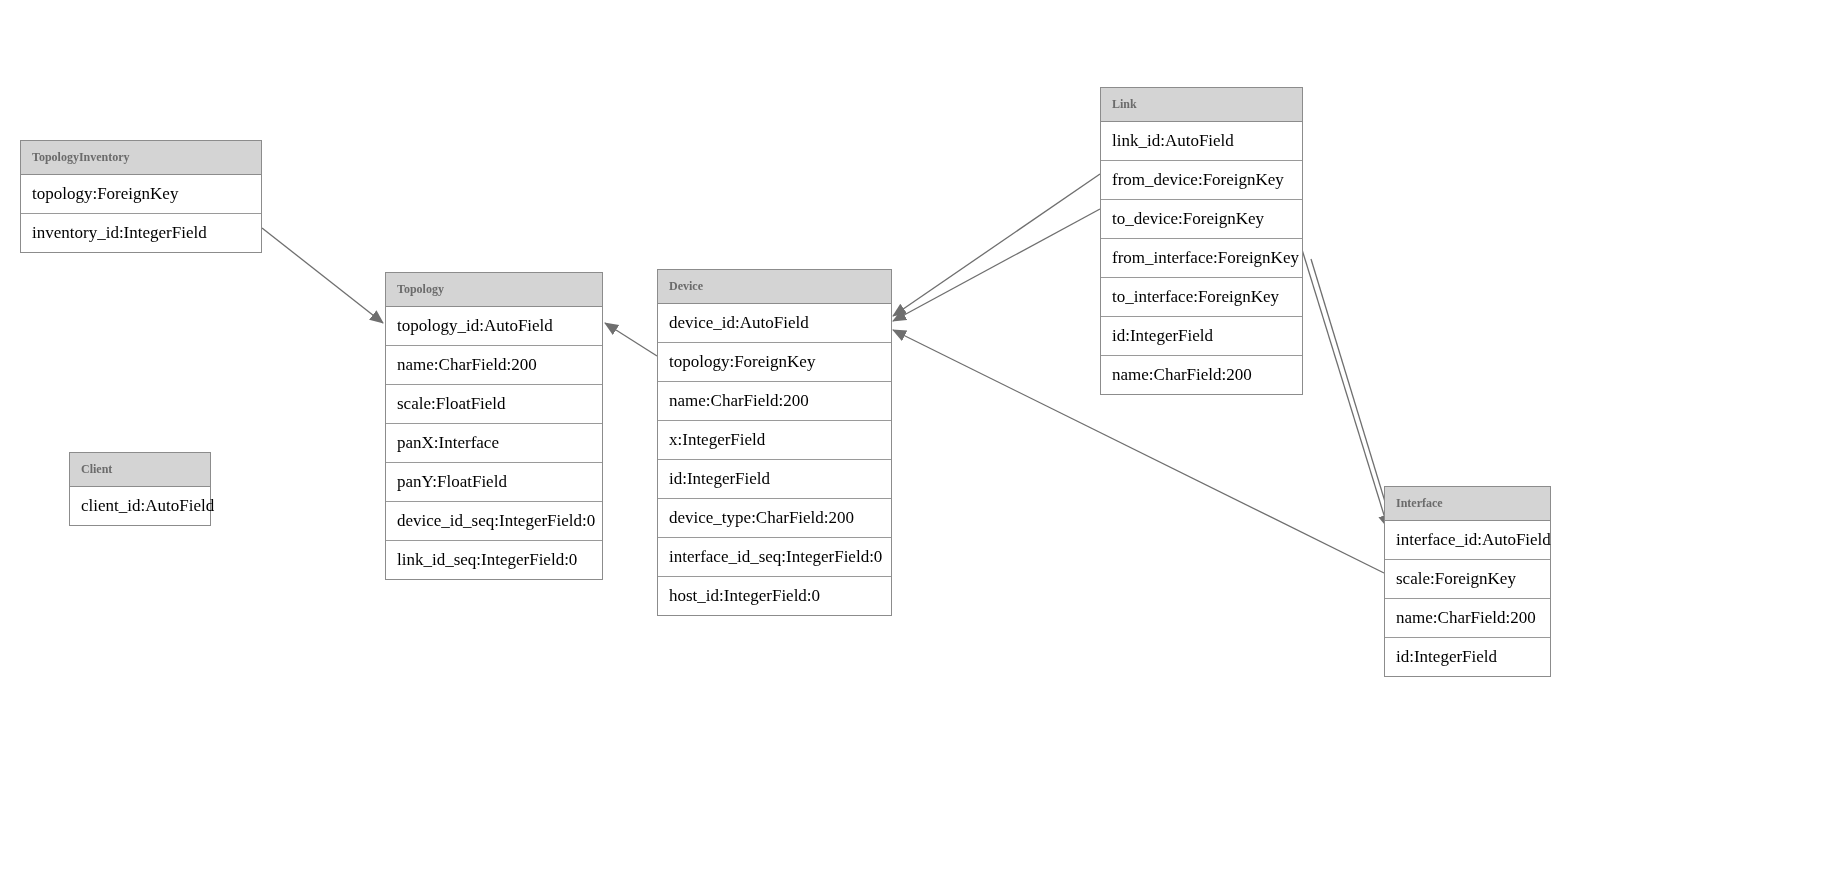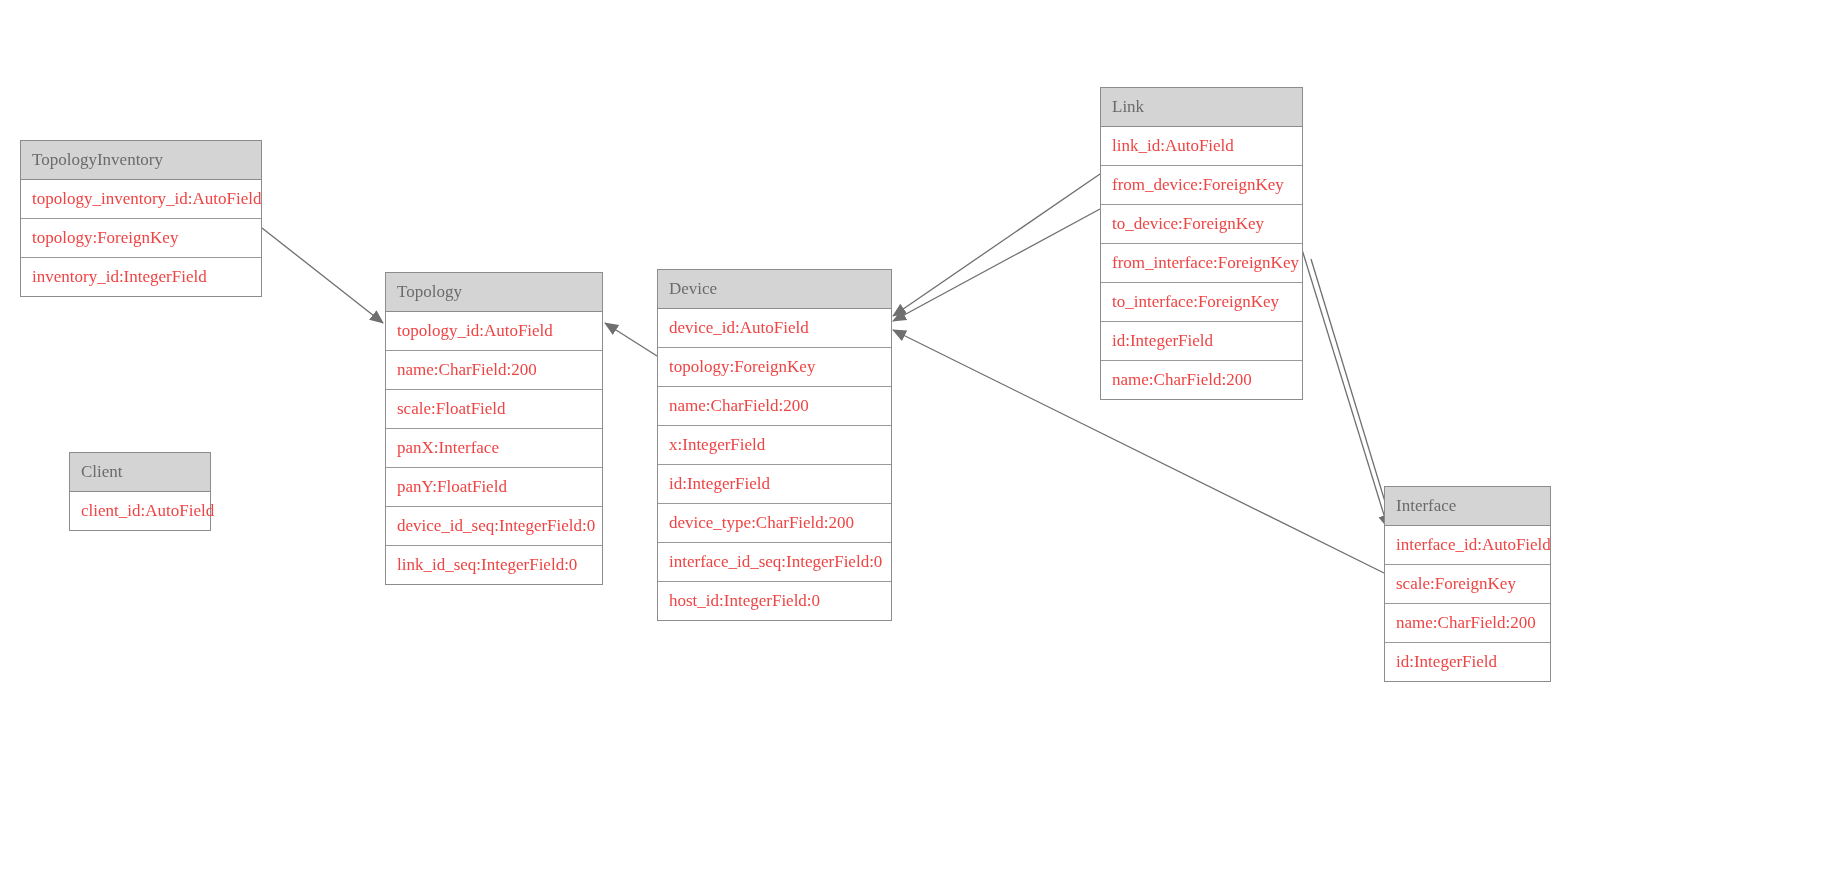--- a/index.html
+++ b/index.html
@@ -31,32 +31,33 @@
     box-sizing: border-box;
     background: #ffffff;
     border: 1px solid #8c8c8c;
     z-index: 5;
   }
   .entity-header {
     box-sizing: border-box;
     background: #d4d4d4;
     border-bottom: 1px solid #8c8c8c;
     color: #6b6b6b;
-    font-size: 17px;
+    font-size: 12px;
     line-height: 1;
     padding: 10px 10px 11px 11px;
     white-space: nowrap;
+    font-weight: bold;
   }
   .entity-rows {
     box-sizing: border-box;
   }
   .entity-row {
     box-sizing: border-box;
     border-bottom: 1px solid #9a9a9a;
-    color: #ef4444;
+    color: #000000;
     font-size: 17px;
     line-height: 1;
     padding: 10px 10px 11px 11px;
     white-space: nowrap;
   }
   .entity-row:last-child {
     border-bottom: none;
   }
   
   #ent-topologyinventory { left: 20px;   top: 140px; width: 242px; }
@@ -108,21 +109,20 @@
     </g>
 
     <g>
       <line x1="1311" y1="259" x2="1393" y2="528" stroke="#6f6f6f" stroke-width="1.3" marker-end="url(#arrowhead)"></line>
     </g>
   </svg>
 
   <div class="entity" id="ent-topologyinventory">
     <div class="entity-header">TopologyInventory</div>
     <div class="entity-rows">
-      <div class="entity-row">topology_inventory_id:AutoField</div>
       <div class="entity-row">topology:ForeignKey</div>
       <div class="entity-row">inventory_id:IntegerField</div>
     </div>
   </div>
 
   <div class="entity" id="ent-topology">
     <div class="entity-header">Topology</div>
     <div class="entity-rows">
       <div class="entity-row">topology_id:AutoField</div>
       <div class="entity-row">name:CharField:200</div>

